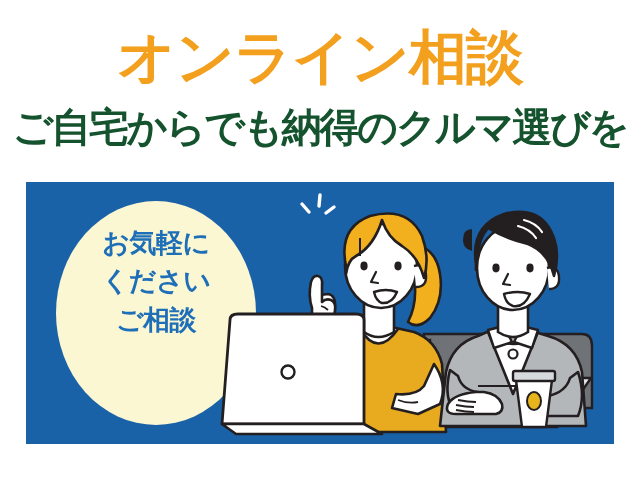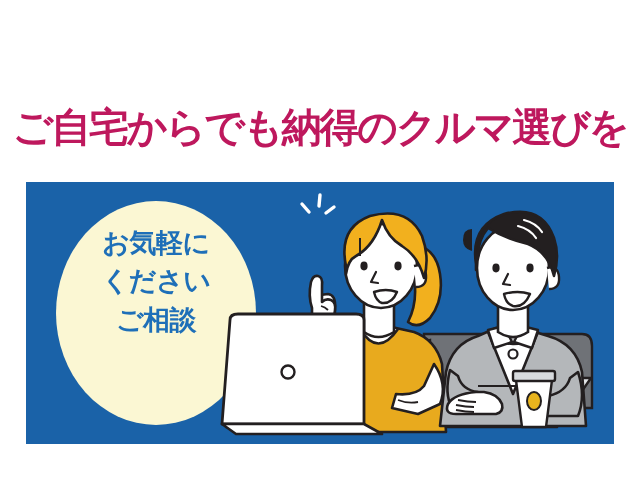--- a/index.html
+++ b/index.html
@@ -18,21 +18,21 @@
     color:#f2a01e;
     font-size:58px;
     font-weight:bold;
     line-height:1.08;
     letter-spacing:-1px;
     white-space:nowrap;
   }
   .subhead {
     position:absolute; left:0; top:104px; width:640px;
     text-align:center;
-    color:#be185d;
+    color:#14532d;
     font-size:40px;
     font-weight:bold;
     line-height:1.15;
     letter-spacing:-2.2px;
     white-space:nowrap;
   }
 
   
   .banner {
     position:absolute;
@@ -56,20 +56,21 @@
     letter-spacing:-0.5px;
     pointer-events:none;
   }
   .badge-text span { display:block; white-space:nowrap; }
 </style>
 </head>
 <body>
 
 <div id="root">
 
+  <div class="headline">オンライン相談</div>
 
   <div class="subhead">ご自宅からでも納得のクルマ選びを</div>
 
   <div class="banner">
 
     <svg class="banner-svg" viewBox="0 0 588 262" xmlns="http://www.w3.org/2000/svg">
 
       <ellipse cx="130" cy="131" rx="100" ry="112" fill="#fbf7d3"></ellipse>
 
       <g>

